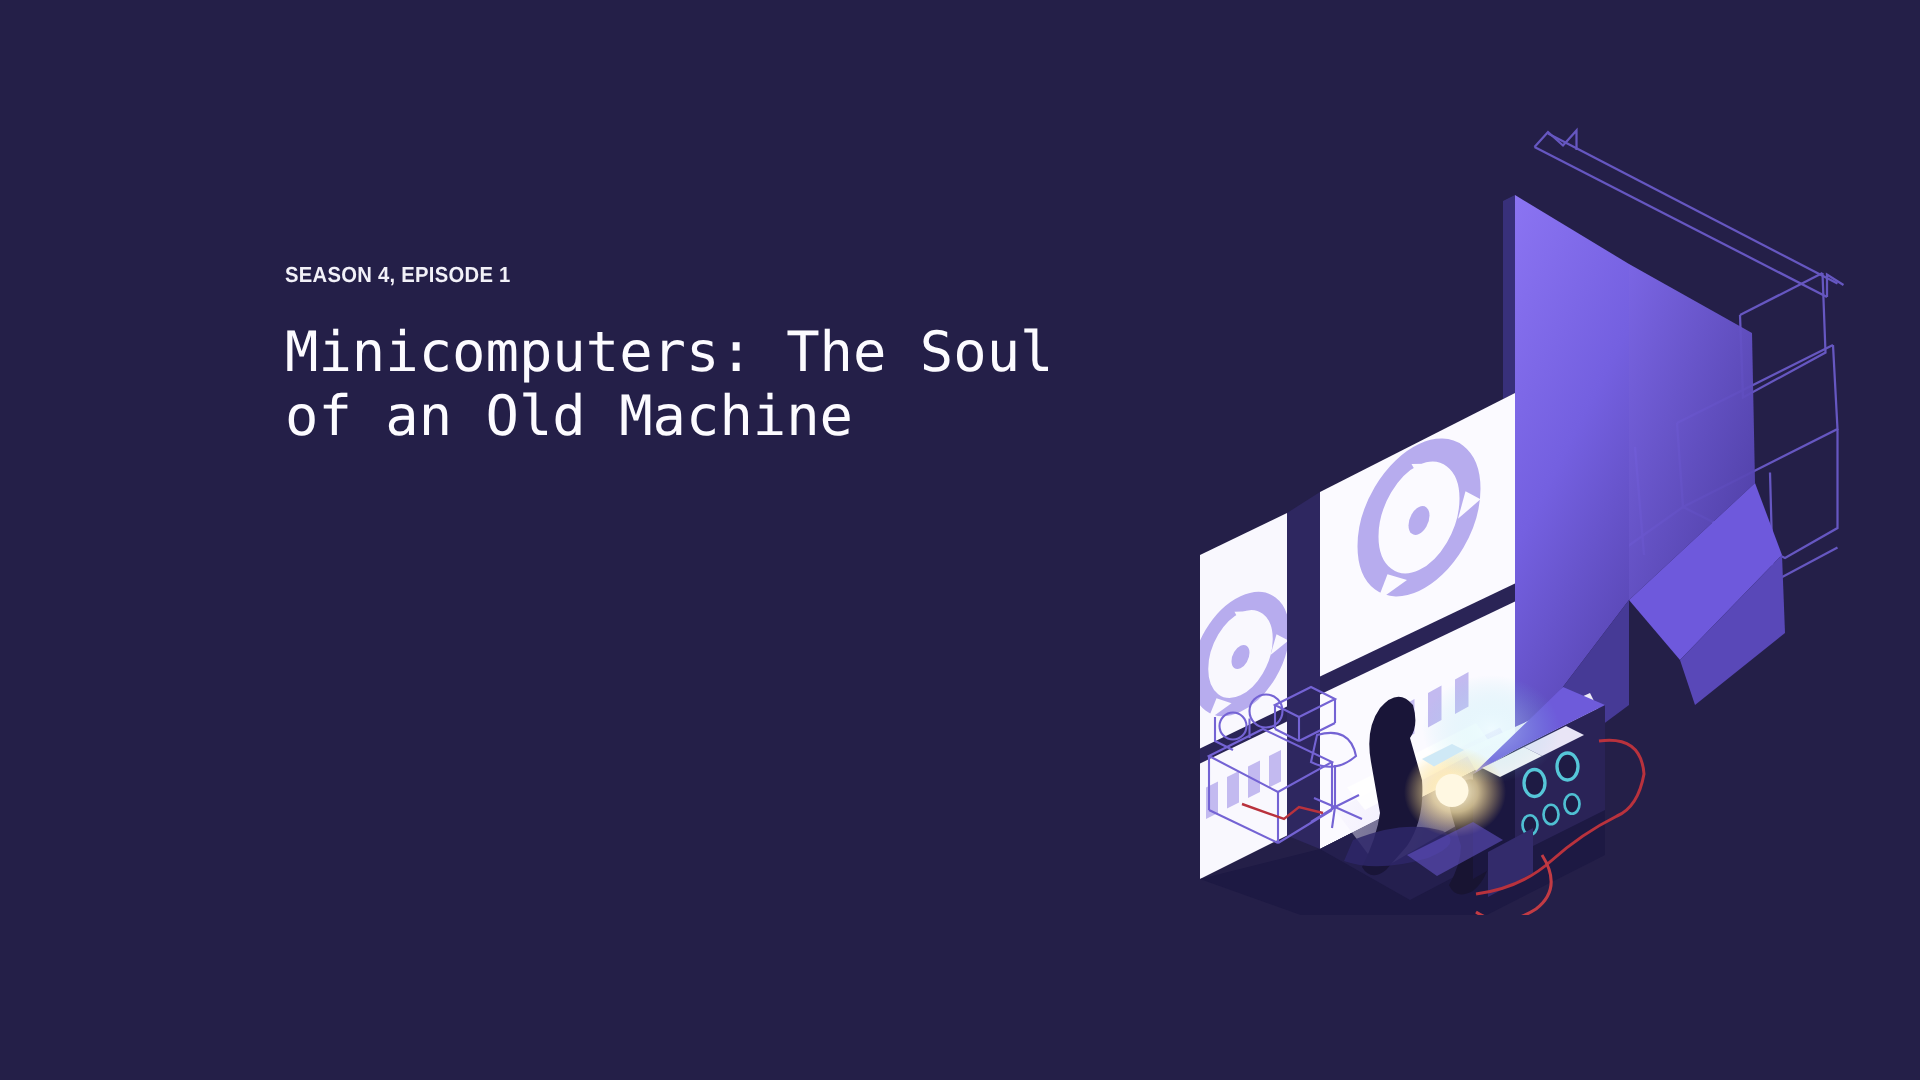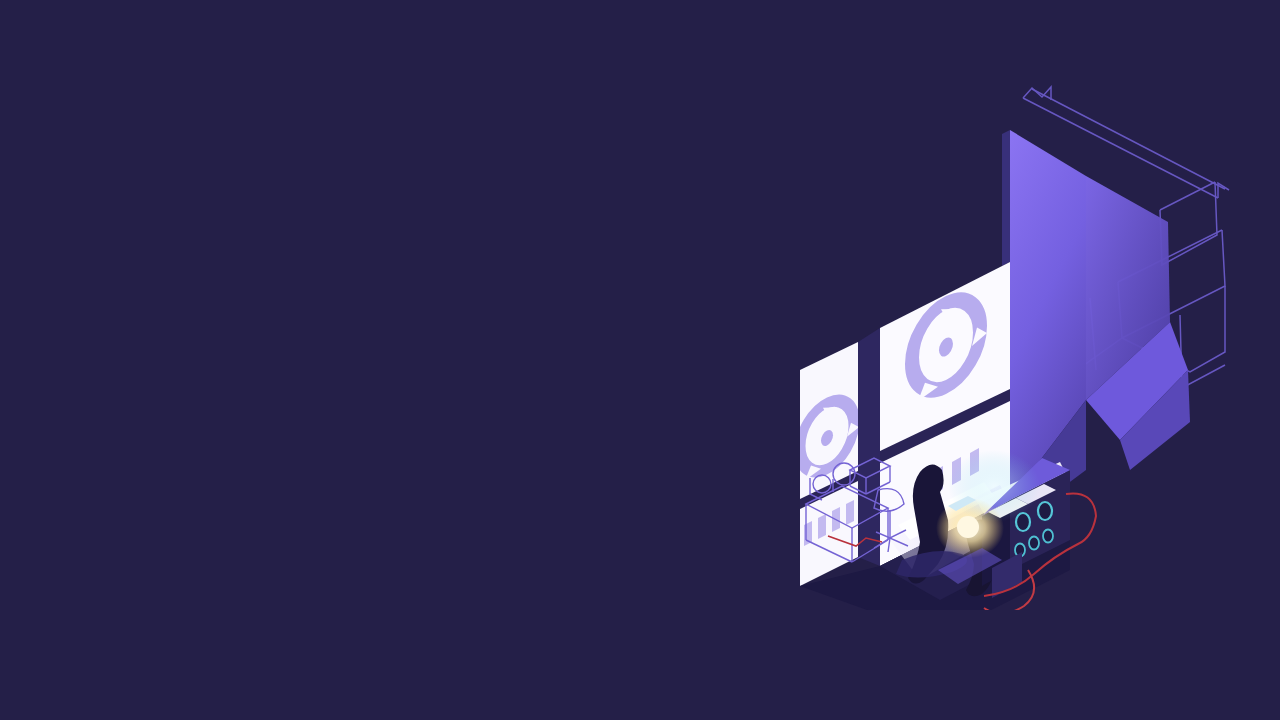--- a/index.html
+++ b/index.html
@@ -48,20 +48,25 @@
     left:770px; top:70px;
     width:460px; height:540px;
   }
   #illustration svg { display:block; width:100%; height:100%; }
 </style>
 </head>
 <body>
 
 <div id="stage">
 
+  <div id="text-block">
+    <div id="eyebrow">SEASON 4, EPISODE 1</div>
+    <h1 id="episode-title">Minicomputers: The Soul
+of an Old Machine</h1>
+  </div>
 
   <div id="illustration">
     <svg viewBox="0 0 460 540" xmlns="http://www.w3.org/2000/svg">
       <defs>
         <linearGradient id="roofGrad" x1="0" y1="0" x2="0.4" y2="1">
           <stop offset="0%" stop-color="#8B74F2"></stop>
           <stop offset="55%" stop-color="#7460E0"></stop>
           <stop offset="100%" stop-color="#5B49B8"></stop>
         </linearGradient>
         <linearGradient id="roofGrad2" x1="0" y1="0" x2="1" y2="1">

